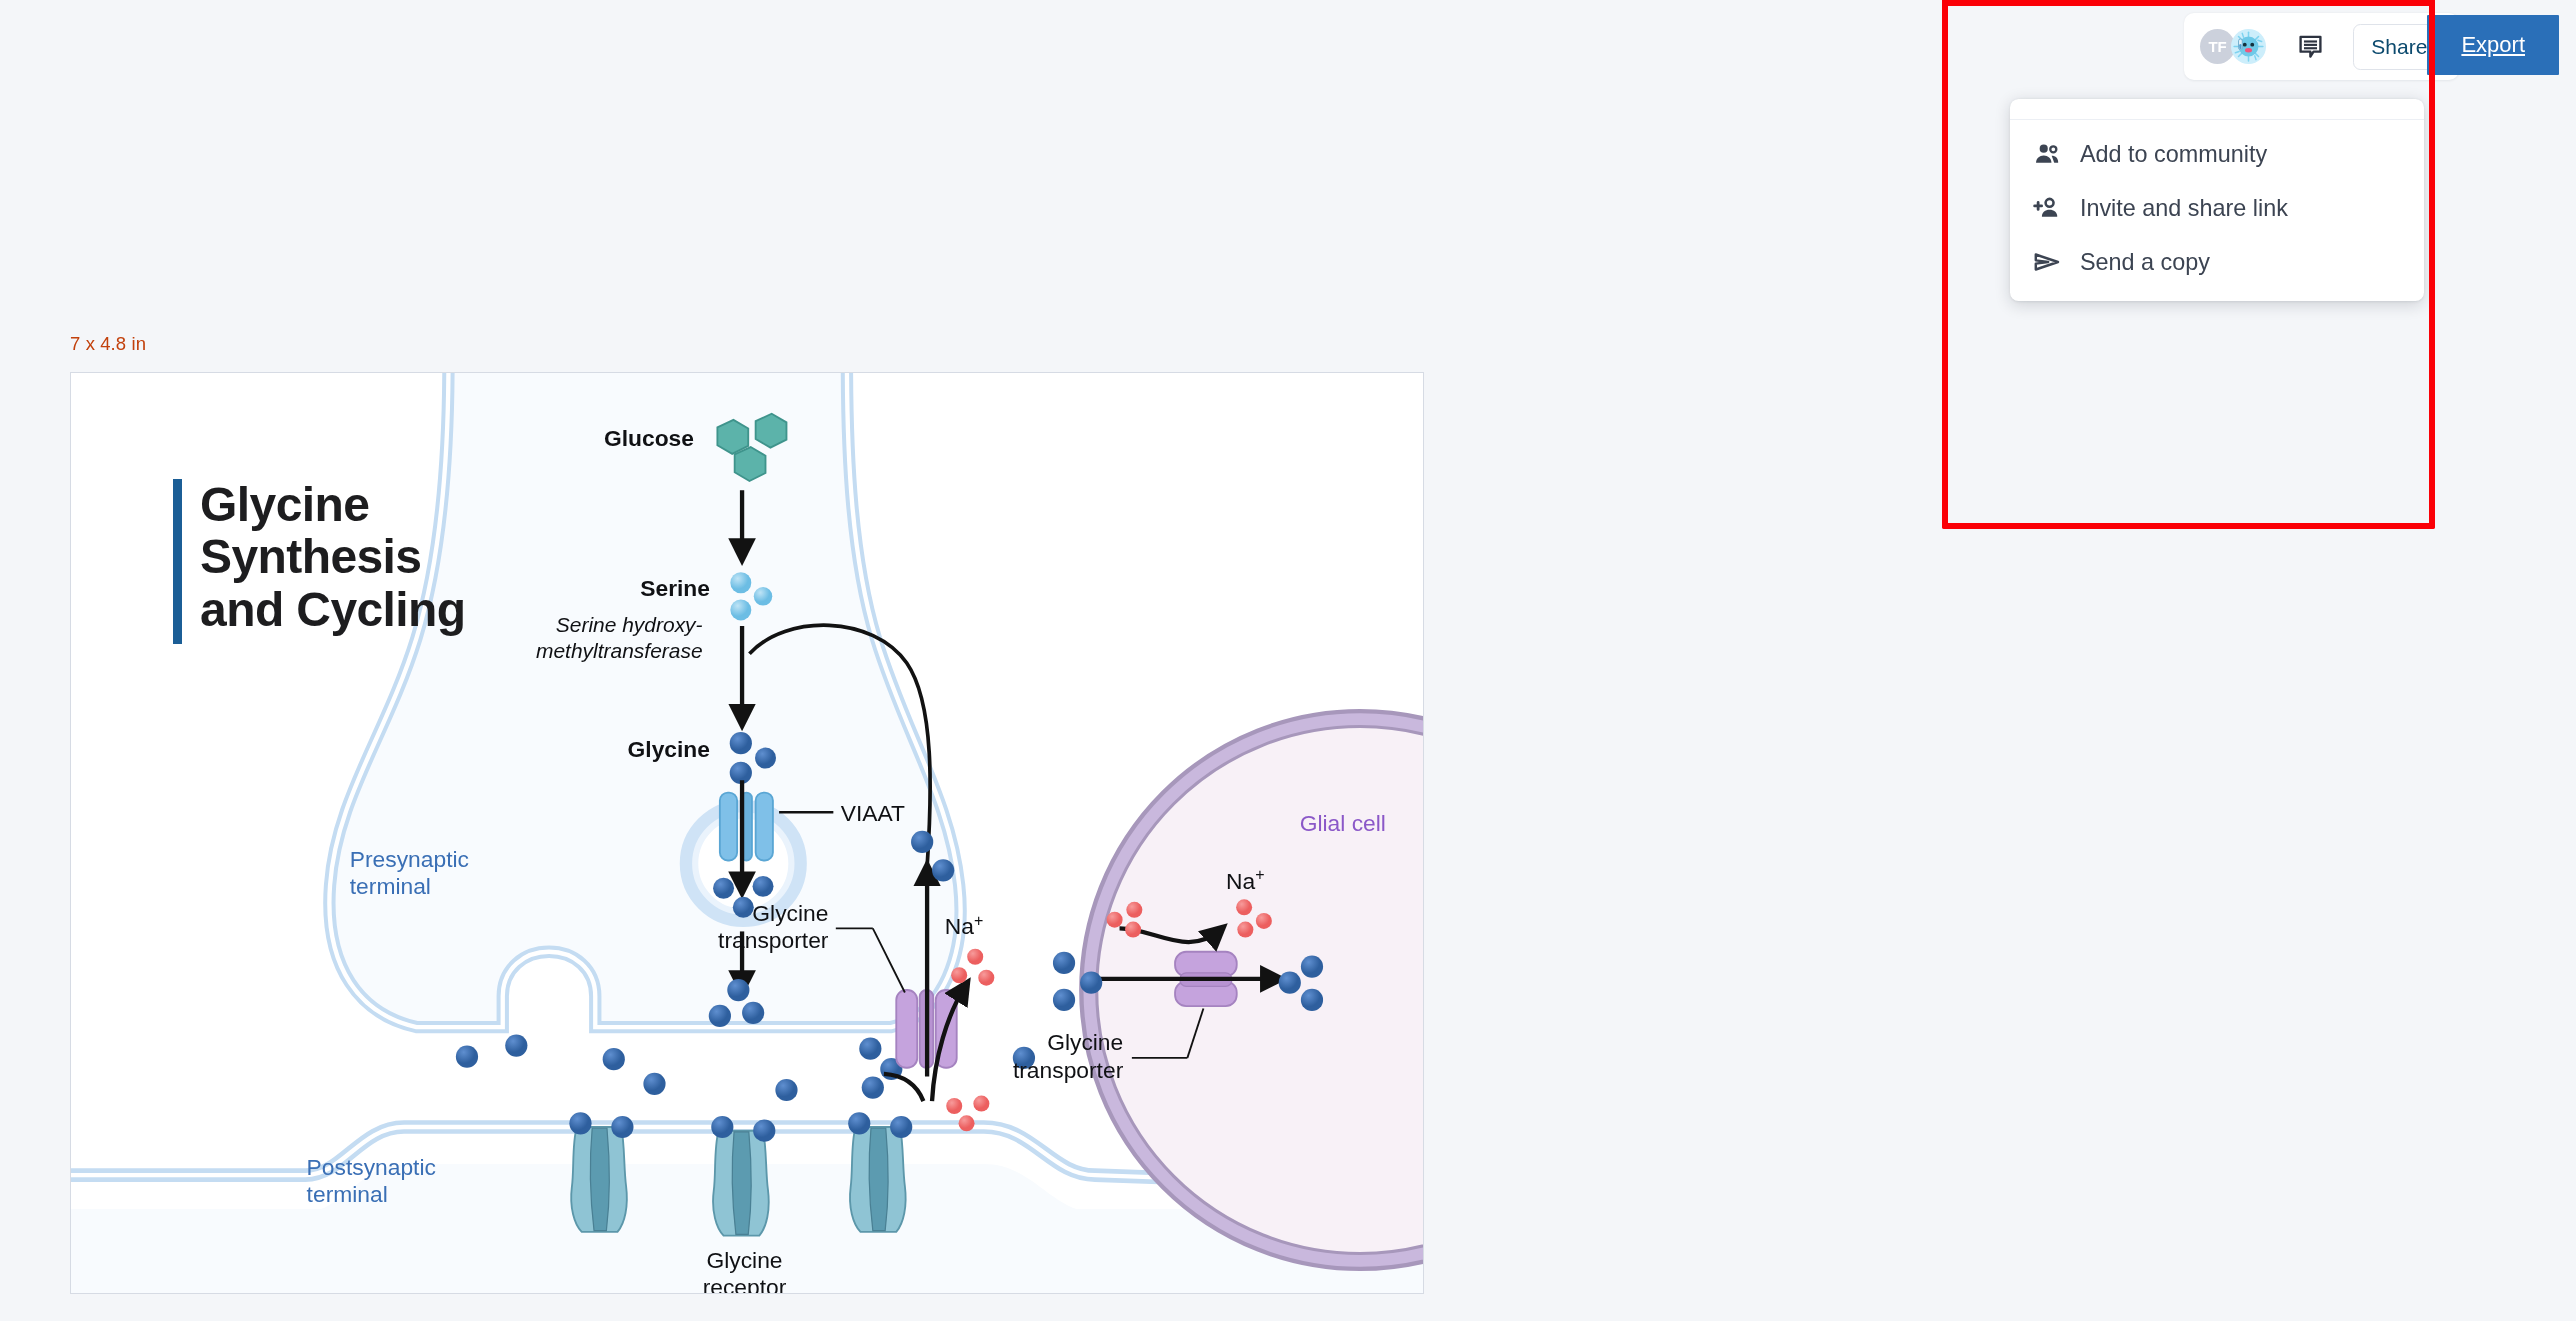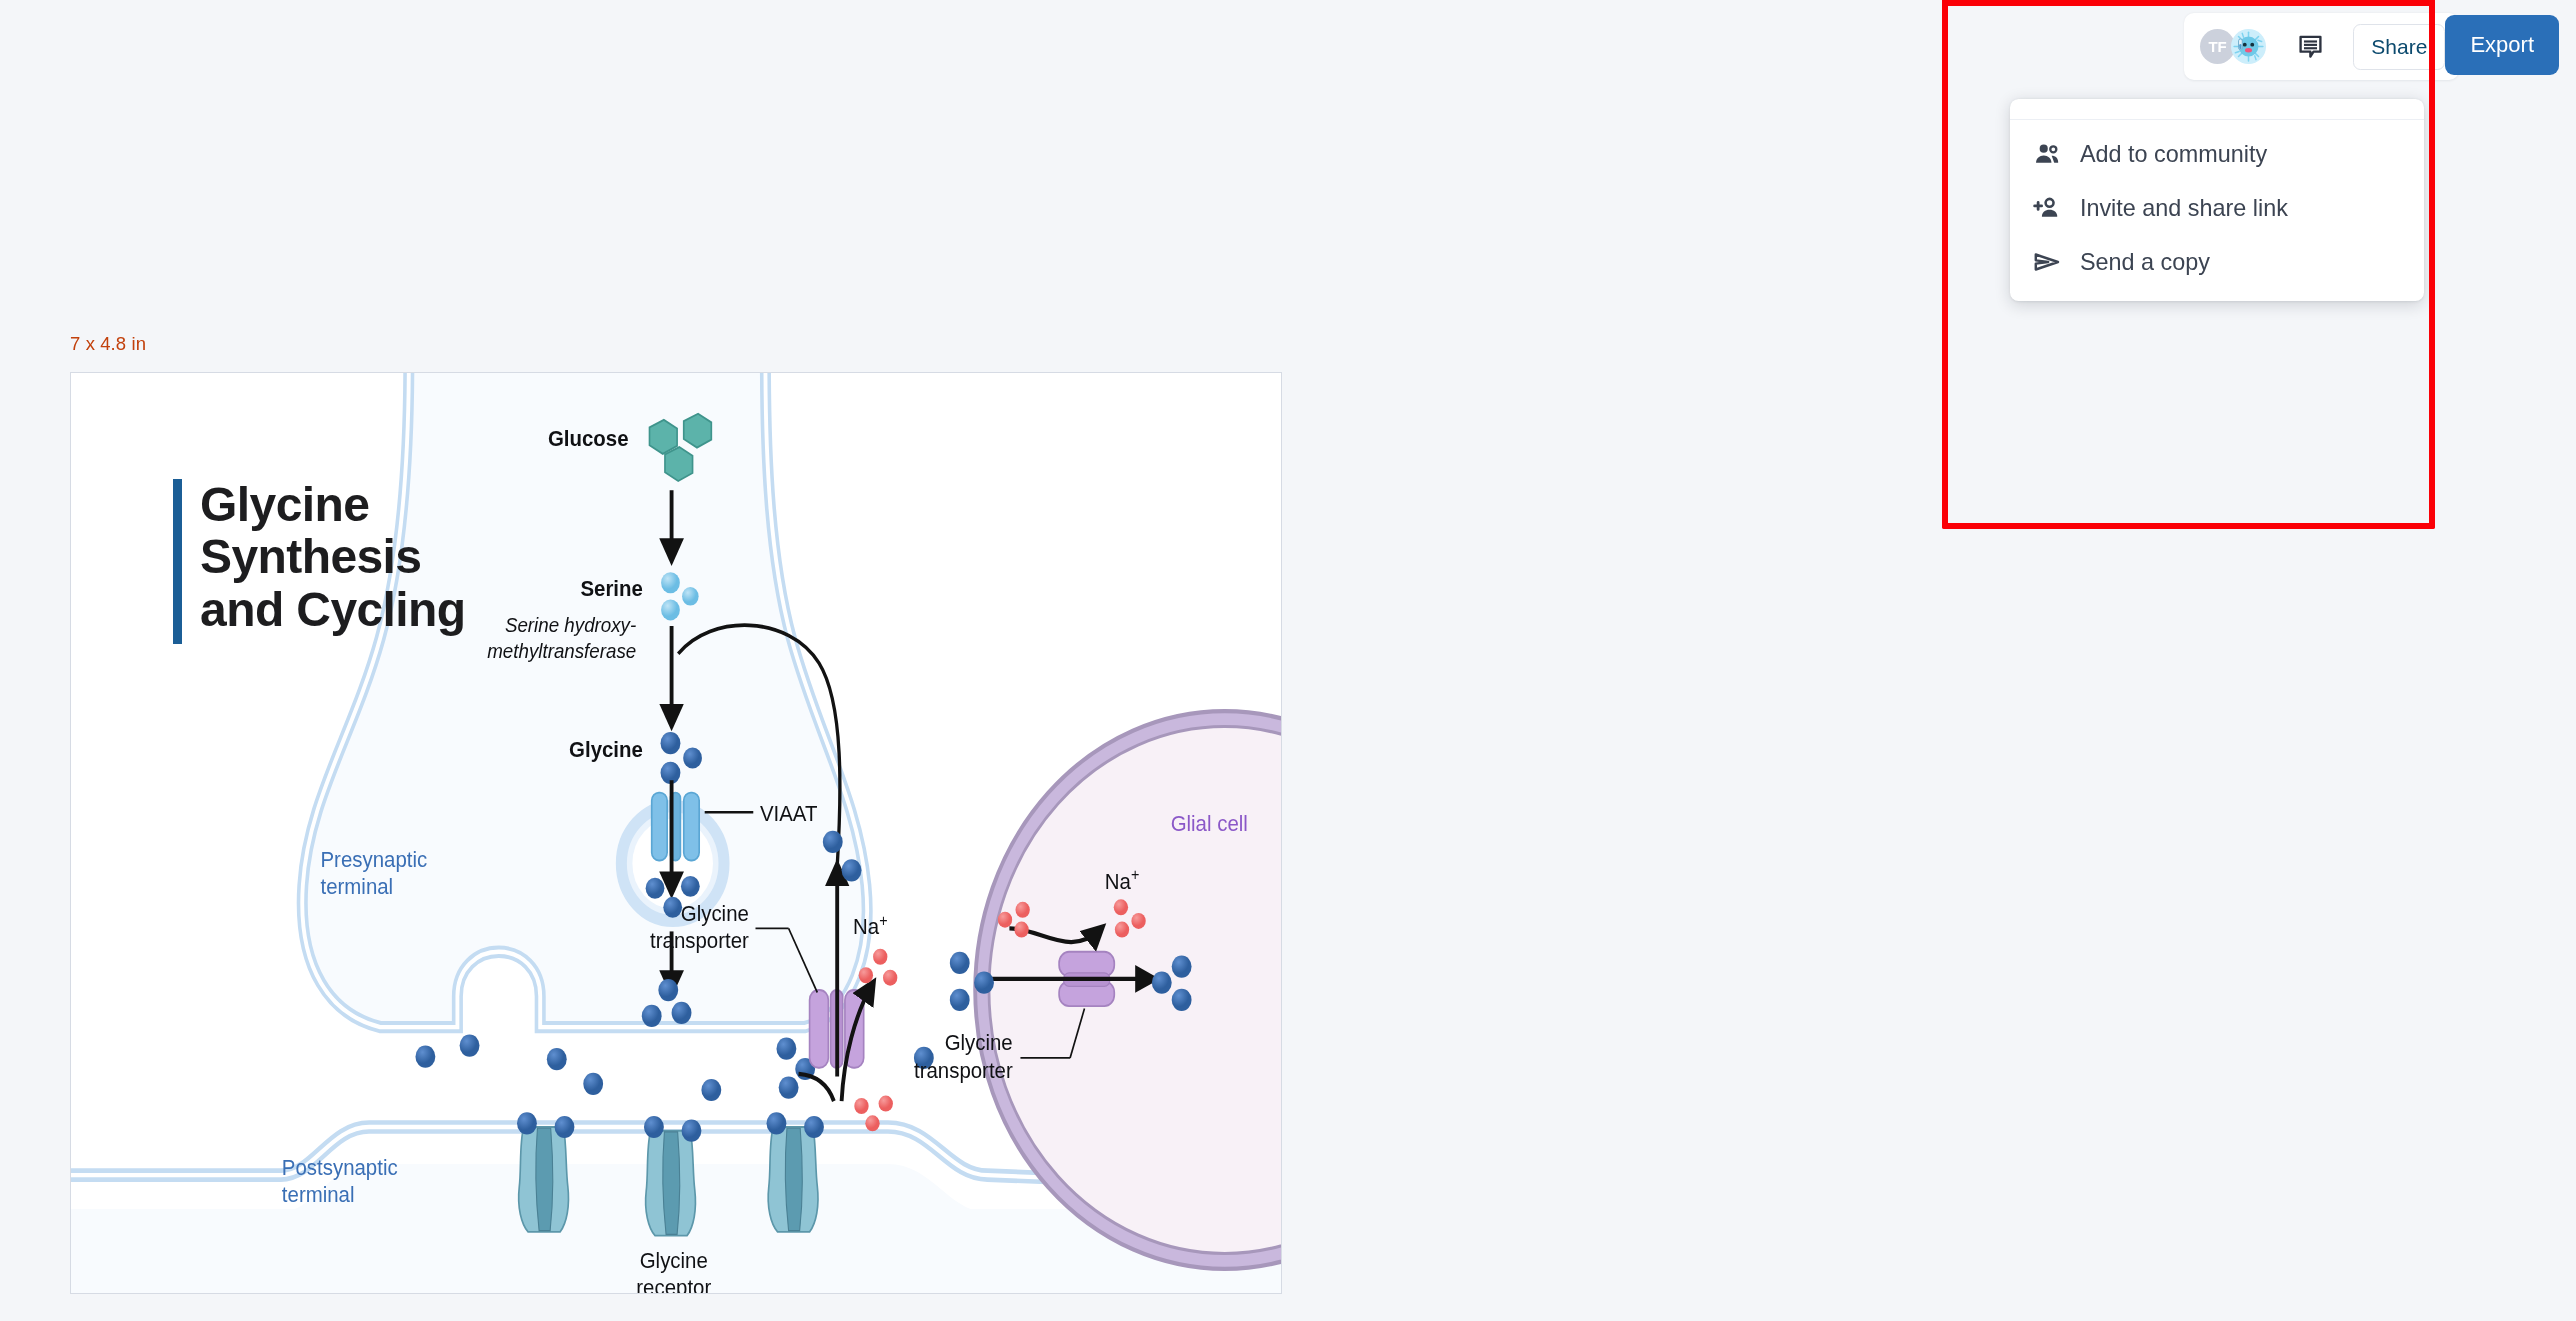--- a/index.html
+++ b/index.html
@@ -13,21 +13,21 @@
 
   
   .size-label {
     position: absolute; left: 70px; top: 333px;
     font-size: 18.5px; color: #c2410c; letter-spacing: 0.1px;
   }
 
   
   .artboard {
     position: absolute; left: 70px; top: 372px;
-    width: 1212px; height: 922px;
+    width: 1354px; height: 922px;
     background: #ffffff;
     border: 1.8px solid #d6dbe4;
   }
   .artboard-inner { position: absolute; inset: 0; overflow: hidden; }
   .artboard svg { display:block; width:100%; height:100%; }
 
   
   .title-wrap {
     position: absolute; left: 102px; top: 106px;
     display: flex; gap: 18.5px; align-items: flex-start;
@@ -62,23 +62,23 @@
   .comment-btn svg { width: 27px; height: 27px; }
 
   .share-btn {
     margin-left: 25px; height: 46px; min-width: 92px;
     padding: 0 17px; border: 1.2px solid #dfe3ea; border-radius: 7.4px;
     background: #fff; color: #0c4a6e; font-size: 21px;
     display: flex; align-items: center; justify-content: center;
   }
   .export-btn {
     position: absolute; right: 17px; top: 15.4px;
-    height: 60px; padding: 0 25px; border-radius: 9px;
+    height: 60px; padding: 0 34px; border-radius: 1px;
     background: #2a6fb8; color: #fff; font-size: 22px;
-    display: flex; align-items: center; justify-content: center;
+    display: flex; align-items: center; justify-content: center; text-decoration: underline;
   }
 
   
   .menu {
     position: absolute; left: 2010px; top: 99px;
     width: 414px;
     background: #fff; border-radius: 8.6px;
     box-shadow: 0 3.7px 16px rgba(16,24,40,.16), 0 0.6px 2.5px rgba(16,24,40,.08);
     padding: 11px 0 12.3px;
   }

